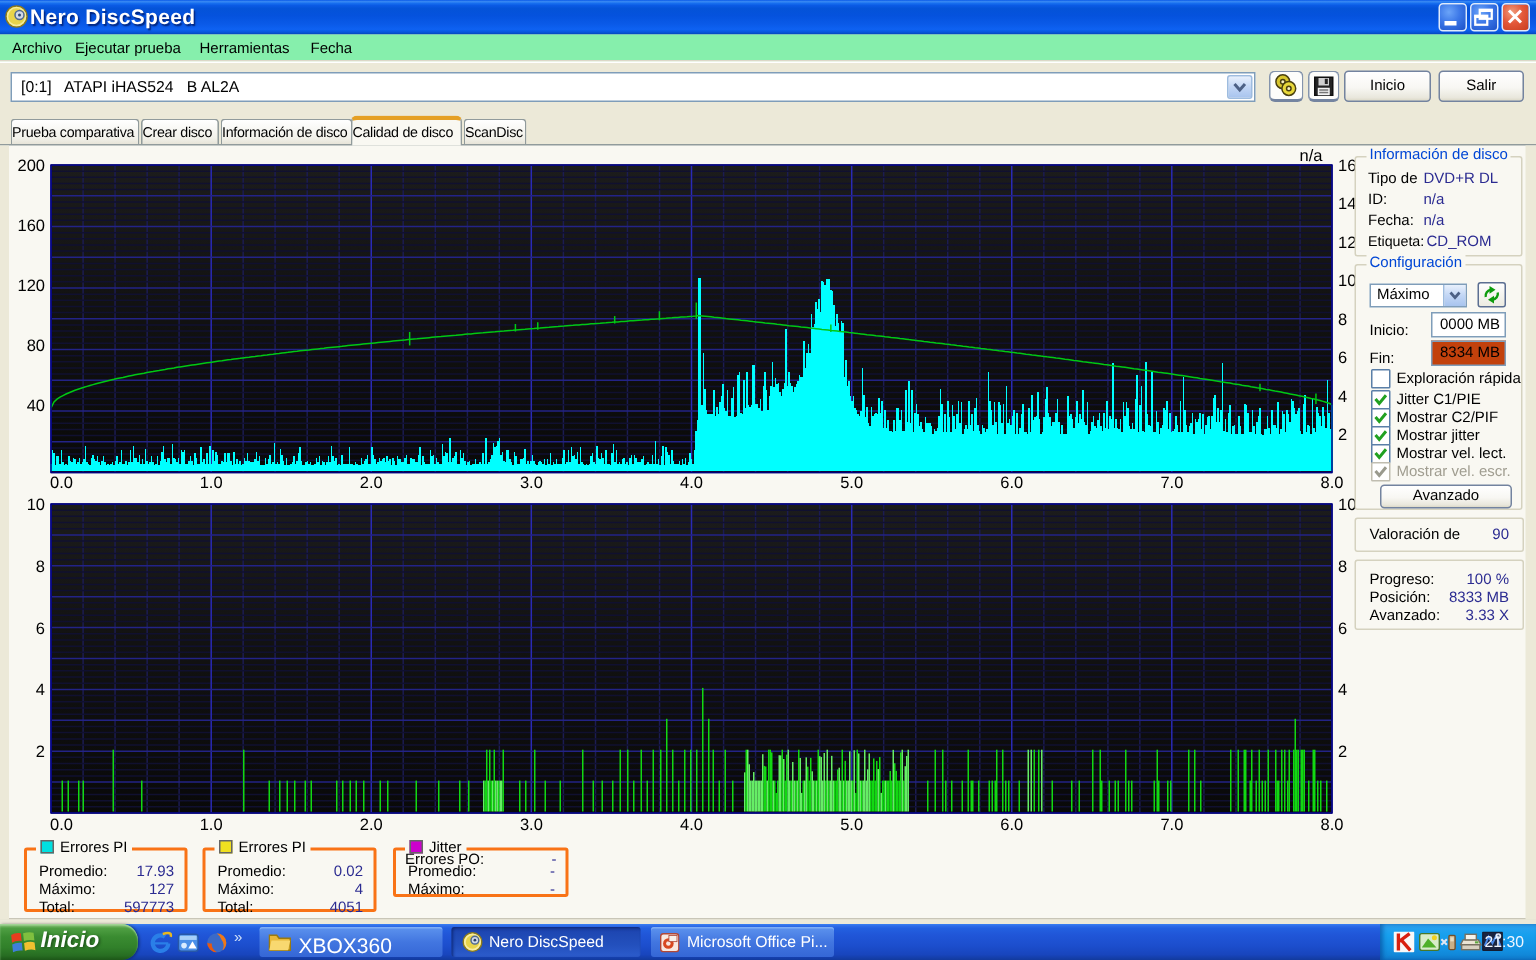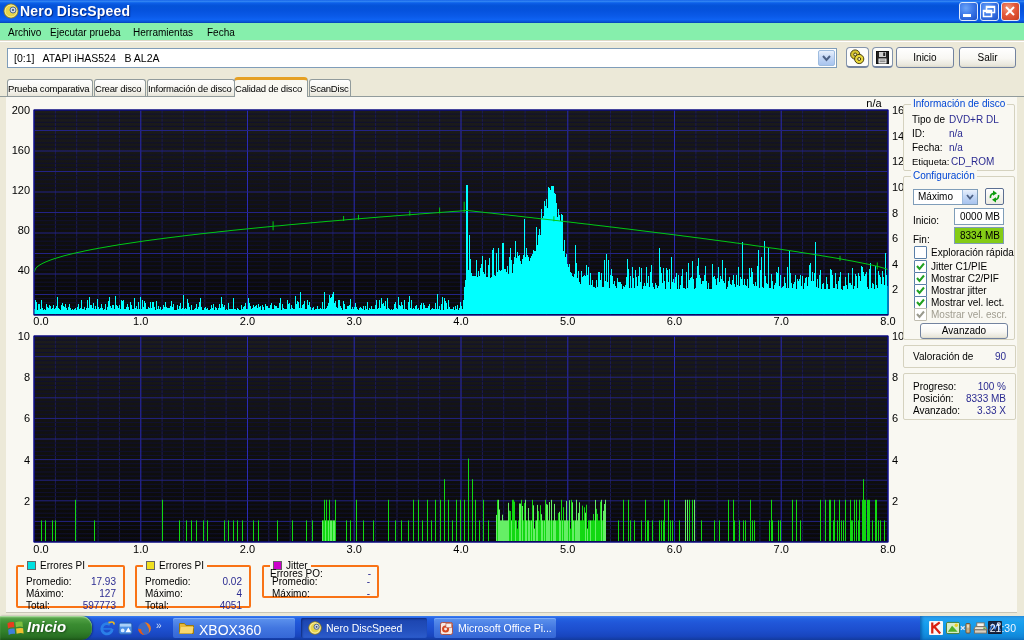--- a/index.html
+++ b/index.html
@@ -674,21 +674,21 @@
         </g>
         <path d="M7 1.6 L11 4.2 L7 6.8 Z" fill="#0d9c0d"></path>
         <path d="M10 13.4 L6 10.8 L10 8.2 Z" fill="#0d9c0d"></path>
       </svg>
  </div>
  <div class="abs" style="left:9px;top:38px">Inicio:</div>
  <div class="abs" style="left:50px;top:31px;width:50px;height:17px;background:#fff;border:1px solid #7f9db9">
       <span class="abs" style="left:5px;top:2px">0000 MB</span>
     </div>
  <div class="abs" style="left:9px;top:57px">Fin:</div>
- <div class="abs" style="left:50px;top:50px;width:50px;height:17px;background:#84cc16;border:1px solid #7f9db9">
+ <div class="abs" style="left:50px;top:50px;width:50px;height:17px;background:#c2410c;border:1px solid #7f9db9">
       <span class="abs" style="left:5px;top:2px">8334 MB</span>
     </div>
  <div class="cbx" style="top:69px"></div>
     <div class="cbl" style="top:70px">Exploración rápida</div>
  <div class="cbx" style="top:83px"><svg width="11" height="11">
         <path d="M2 5 L4.5 8 L9 2.5" fill="none" stroke="#21a121" stroke-width="2"></path>
       </svg></div>
     <div class="cbl" style="top:84px">Jitter C1/PIE</div>
  <div class="cbx" style="top:95px"><svg width="11" height="11">
         <path d="M2 5 L4.5 8 L9 2.5" fill="none" stroke="#21a121" stroke-width="2"></path>

